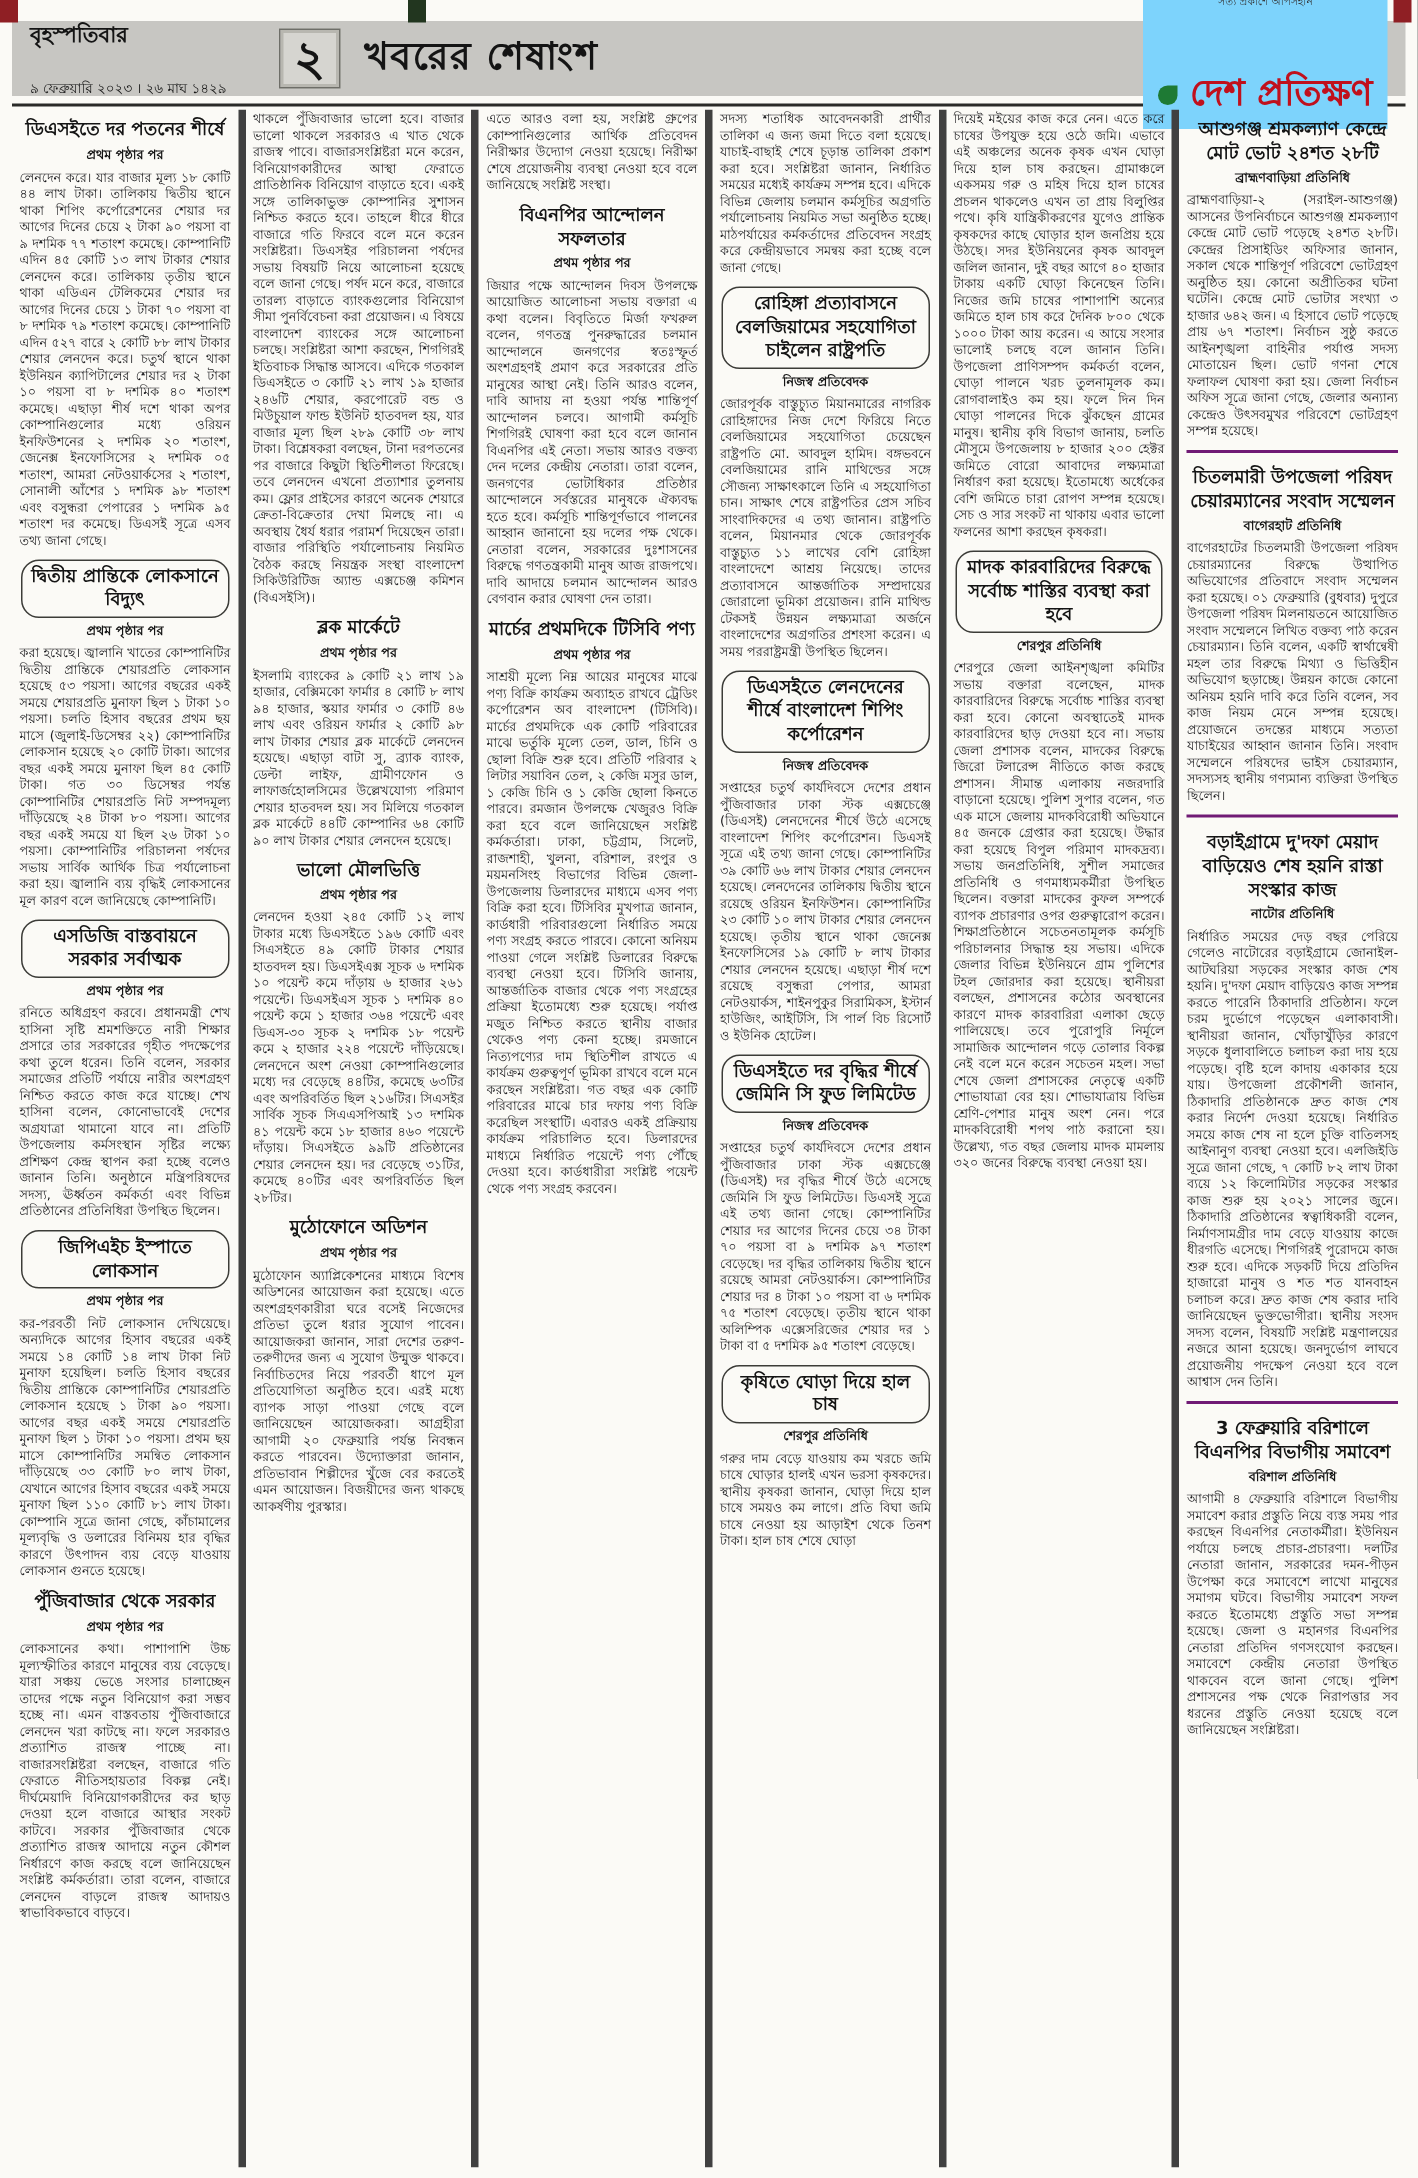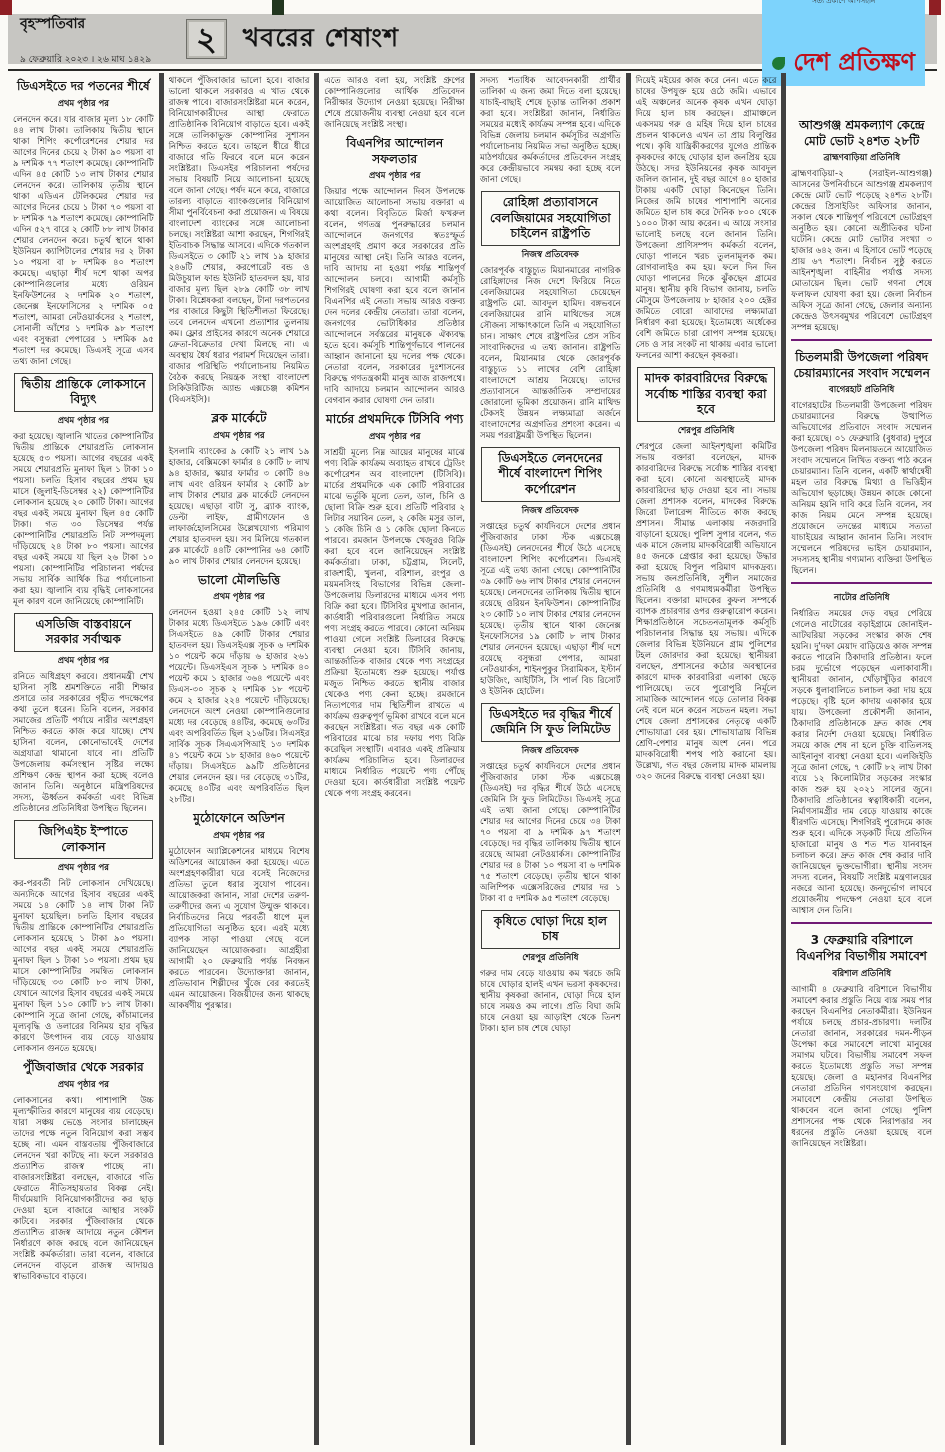--- a/index.html
+++ b/index.html
@@ -33,29 +33,29 @@
   .logo-name-row { display:flex; align-items:center; gap:8px; justify-content:flex-end;margin-top:36px; }
   .leaf { width:13px; height:13px; border-radius:50% 0 50% 50%; display:inline-block; }
   .logo-name { font-size:24px; font-weight:bold; }
 
   .top-rule { border-top:2px solid #2a2a28; margin:5px 0 2px; }
 
   .columns { display:flex; height:1372px; overflow:hidden; }
   .column {
     flex:1 1 0; padding:2px 5px 0 5px; border-right:5px solid #404040; overflow:hidden;
   }
-  .column:last-child { border-right:none;margin-top:39px; }
+  .column:last-child { border-right:none; }
 
   .article { margin-bottom:6px; }
   .article.sep { border-top:2px solid #701a75; padding-top:5px; margin-top:3px; }
   .headline {
     font-size:12px; font-weight:bold; text-align:center;
     line-height:1.3; margin:4px 1px 2px;
   }
-  .headline.boxed { border:1px solid #3c3c38; border-radius:0; padding:3px 4px; }
+  .headline.boxed { border:1px solid #3c3c38; border-radius:12px; padding:3px 4px; }
   .byline { font-size:8.5px; font-weight:bold; text-align:center; margin:2px 0 3px; }
   .body {
     font-size:8.5px; line-height:11px; text-align:justify; color:#17171a;
     word-break:break-word;
   }
 </style>
 </head>
 <body>
 
 <div class="page">
@@ -186,20 +186,21 @@
           <h2 class="headline">আশুগঞ্জ শ্রমকল্যাণ কেন্দ্রে মোট ভোট ২৪শত ২৮টি</h2>
           <div class="byline">ব্রাহ্মণবাড়িয়া প্রতিনিধি</div>
           <div class="body">ব্রাহ্মণবাড়িয়া-২ (সরাইল-আশুগঞ্জ) আসনের উপনির্বাচনে আশুগঞ্জ শ্রমকল্যাণ কেন্দ্রে মোট ভোট পড়েছে ২৪শত ২৮টি। কেন্দ্রের প্রিসাইডিং অফিসার জানান, সকাল থেকে শান্তিপূর্ণ পরিবেশে ভোটগ্রহণ অনুষ্ঠিত হয়। কোনো অপ্রীতিকর ঘটনা ঘটেনি। কেন্দ্রে মোট ভোটার সংখ্যা ৩ হাজার ৬৪২ জন। এ হিসাবে ভোট পড়েছে প্রায় ৬৭ শতাংশ। নির্বাচন সুষ্ঠু করতে আইনশৃঙ্খলা বাহিনীর পর্যাপ্ত সদস্য মোতায়েন ছিল। ভোট গণনা শেষে ফলাফল ঘোষণা করা হয়। জেলা নির্বাচন অফিস সূত্রে জানা গেছে, জেলার অন্যান্য কেন্দ্রেও উৎসবমুখর পরিবেশে ভোটগ্রহণ সম্পন্ন হয়েছে।</div>
         </article>
         <article class="article sep">
           <h2 class="headline">চিতলমারী উপজেলা পরিষদ চেয়ারম্যানের সংবাদ সম্মেলন</h2>
           <div class="byline">বাগেরহাট প্রতিনিধি</div>
           <div class="body">বাগেরহাটের চিতলমারী উপজেলা পরিষদ চেয়ারম্যানের বিরুদ্ধে উত্থাপিত অভিযোগের প্রতিবাদে সংবাদ সম্মেলন করা হয়েছে। ০১ ফেব্রুয়ারি (বুধবার) দুপুরে উপজেলা পরিষদ মিলনায়তনে আয়োজিত সংবাদ সম্মেলনে লিখিত বক্তব্য পাঠ করেন চেয়ারম্যান। তিনি বলেন, একটি স্বার্থান্বেষী মহল তার বিরুদ্ধে মিথ্যা ও ভিত্তিহীন অভিযোগ ছড়াচ্ছে। উন্নয়ন কাজে কোনো অনিয়ম হয়নি দাবি করে তিনি বলেন, সব কাজ নিয়ম মেনে সম্পন্ন হয়েছে। প্রয়োজনে তদন্তের মাধ্যমে সত্যতা যাচাইয়ের আহ্বান জানান তিনি। সংবাদ সম্মেলনে পরিষদের ভাইস চেয়ারম্যান, সদস্যসহ স্থানীয় গণ্যমান্য ব্যক্তিরা উপস্থিত ছিলেন।</div>
         </article>
         <article class="article sep">
+          <h2 class="headline">বড়াইগ্রামে দু'দফা মেয়াদ বাড়িয়েও শেষ হয়নি রাস্তা সংস্কার কাজ</h2>
           <div class="byline">নাটোর প্রতিনিধি</div>
           <div class="body">নির্ধারিত সময়ের দেড় বছর পেরিয়ে গেলেও নাটোরের বড়াইগ্রামে জোনাইল-আটঘরিয়া সড়কের সংস্কার কাজ শেষ হয়নি। দু'দফা মেয়াদ বাড়িয়েও কাজ সম্পন্ন করতে পারেনি ঠিকাদারি প্রতিষ্ঠান। ফলে চরম দুর্ভোগে পড়েছেন এলাকাবাসী। স্থানীয়রা জানান, খোঁড়াখুঁড়ির কারণে সড়কে ধুলাবালিতে চলাচল করা দায় হয়ে পড়েছে। বৃষ্টি হলে কাদায় একাকার হয়ে যায়। উপজেলা প্রকৌশলী জানান, ঠিকাদারি প্রতিষ্ঠানকে দ্রুত কাজ শেষ করার নির্দেশ দেওয়া হয়েছে। নির্ধারিত সময়ে কাজ শেষ না হলে চুক্তি বাতিলসহ আইনানুগ ব্যবস্থা নেওয়া হবে। এলজিইডি সূত্রে জানা গেছে, ৭ কোটি ৮২ লাখ টাকা ব্যয়ে ১২ কিলোমিটার সড়কের সংস্কার কাজ শুরু হয় ২০২১ সালের জুনে। ঠিকাদারি প্রতিষ্ঠানের স্বত্বাধিকারী বলেন, নির্মাণসামগ্রীর দাম বেড়ে যাওয়ায় কাজে ধীরগতি এসেছে। শিগগিরই পুরোদমে কাজ শুরু হবে। এদিকে সড়কটি দিয়ে প্রতিদিন হাজারো মানুষ ও শত শত যানবাহন চলাচল করে। দ্রুত কাজ শেষ করার দাবি জানিয়েছেন ভুক্তভোগীরা। স্থানীয় সংসদ সদস্য বলেন, বিষয়টি সংশ্লিষ্ট মন্ত্রণালয়ের নজরে আনা হয়েছে। জনদুর্ভোগ লাঘবে প্রয়োজনীয় পদক্ষেপ নেওয়া হবে বলে আশ্বাস দেন তিনি।</div>
         </article>
         <article class="article sep">
           <h2 class="headline">3 ফেব্রুয়ারি বরিশালে বিএনপির বিভাগীয় সমাবেশ</h2>
           <div class="byline">বরিশাল প্রতিনিধি</div>
           <div class="body">আগামী ৪ ফেব্রুয়ারি বরিশালে বিভাগীয় সমাবেশ করার প্রস্তুতি নিয়ে ব্যস্ত সময় পার করছেন বিএনপির নেতাকর্মীরা। ইউনিয়ন পর্যায়ে চলছে প্রচার-প্রচারণা। দলটির নেতারা জানান, সরকারের দমন-পীড়ন উপেক্ষা করে সমাবেশে লাখো মানুষের সমাগম ঘটবে। বিভাগীয় সমাবেশ সফল করতে ইতোমধ্যে প্রস্তুতি সভা সম্পন্ন হয়েছে। জেলা ও মহানগর বিএনপির নেতারা প্রতিদিন গণসংযোগ করছেন। সমাবেশে কেন্দ্রীয় নেতারা উপস্থিত থাকবেন বলে জানা গেছে। পুলিশ প্রশাসনের পক্ষ থেকে নিরাপত্তার সব ধরনের প্রস্তুতি নেওয়া হয়েছে বলে জানিয়েছেন সংশ্লিষ্টরা।</div>
         </article>
       </div>
     </main>

